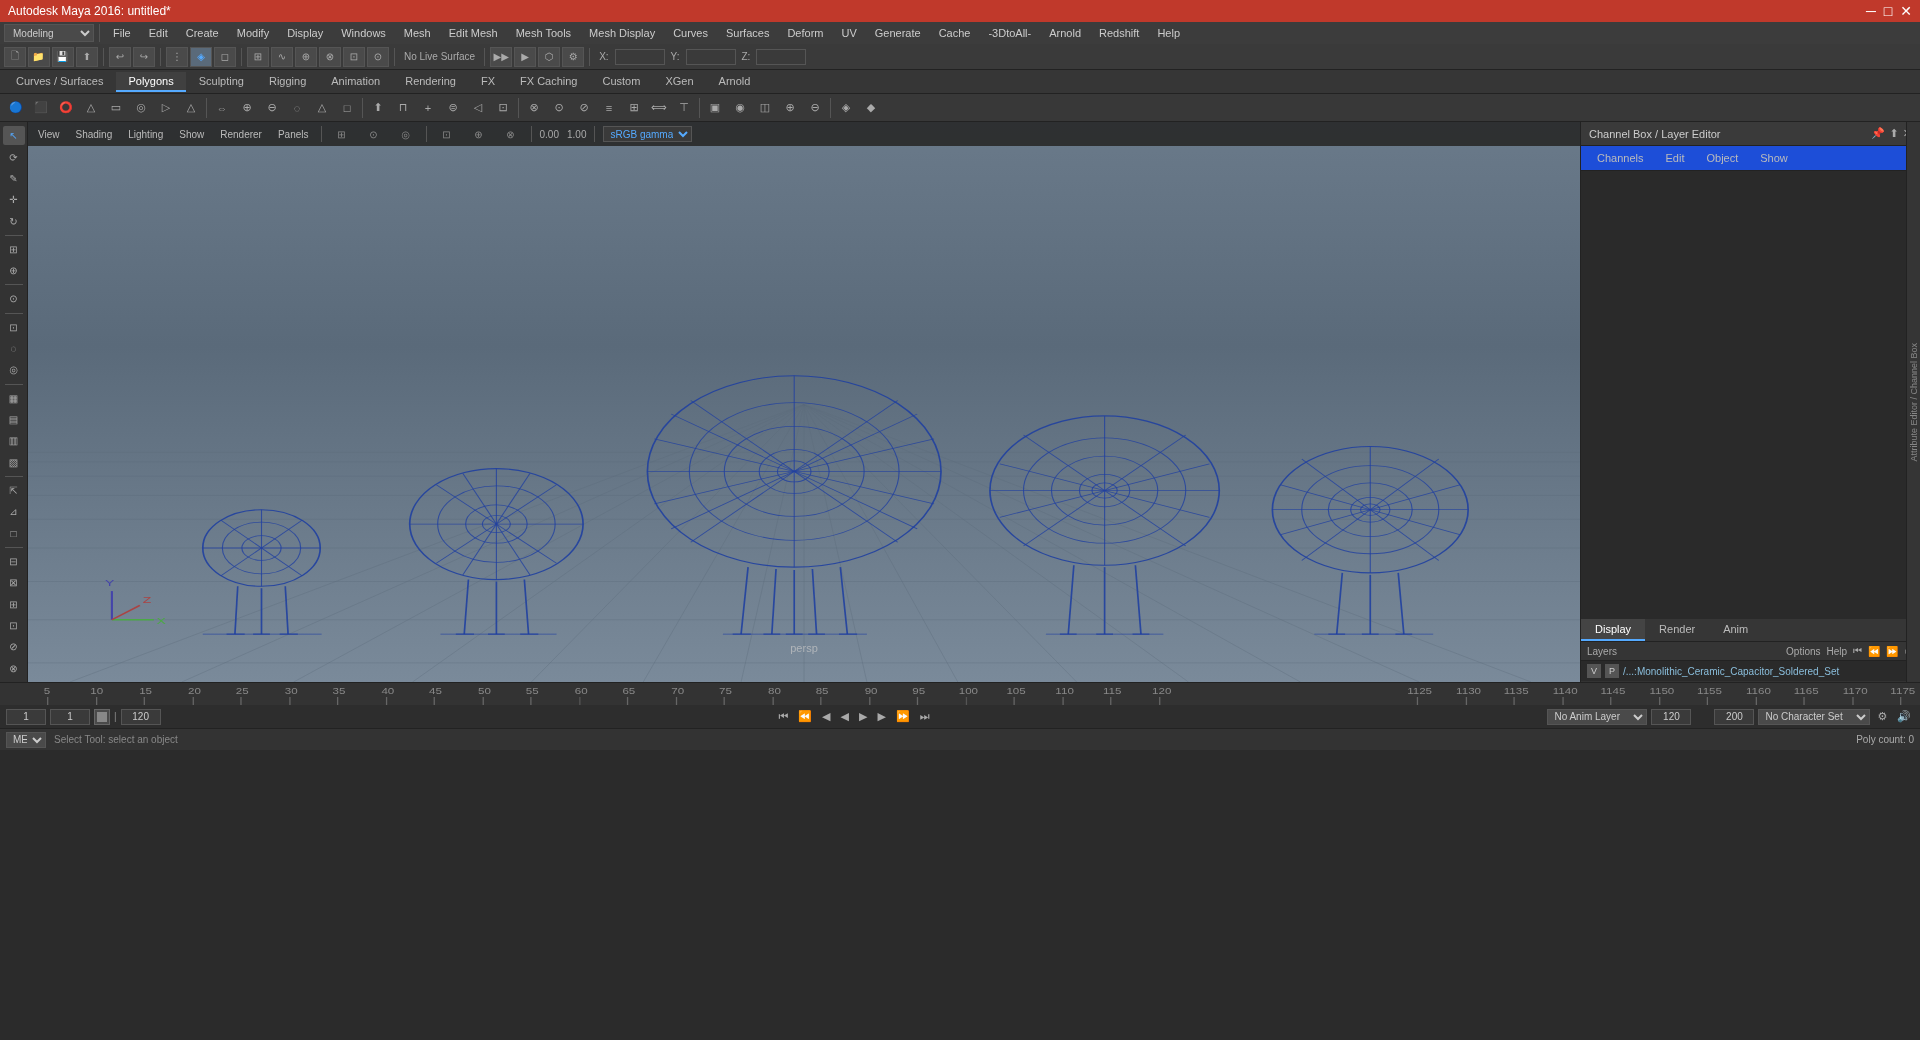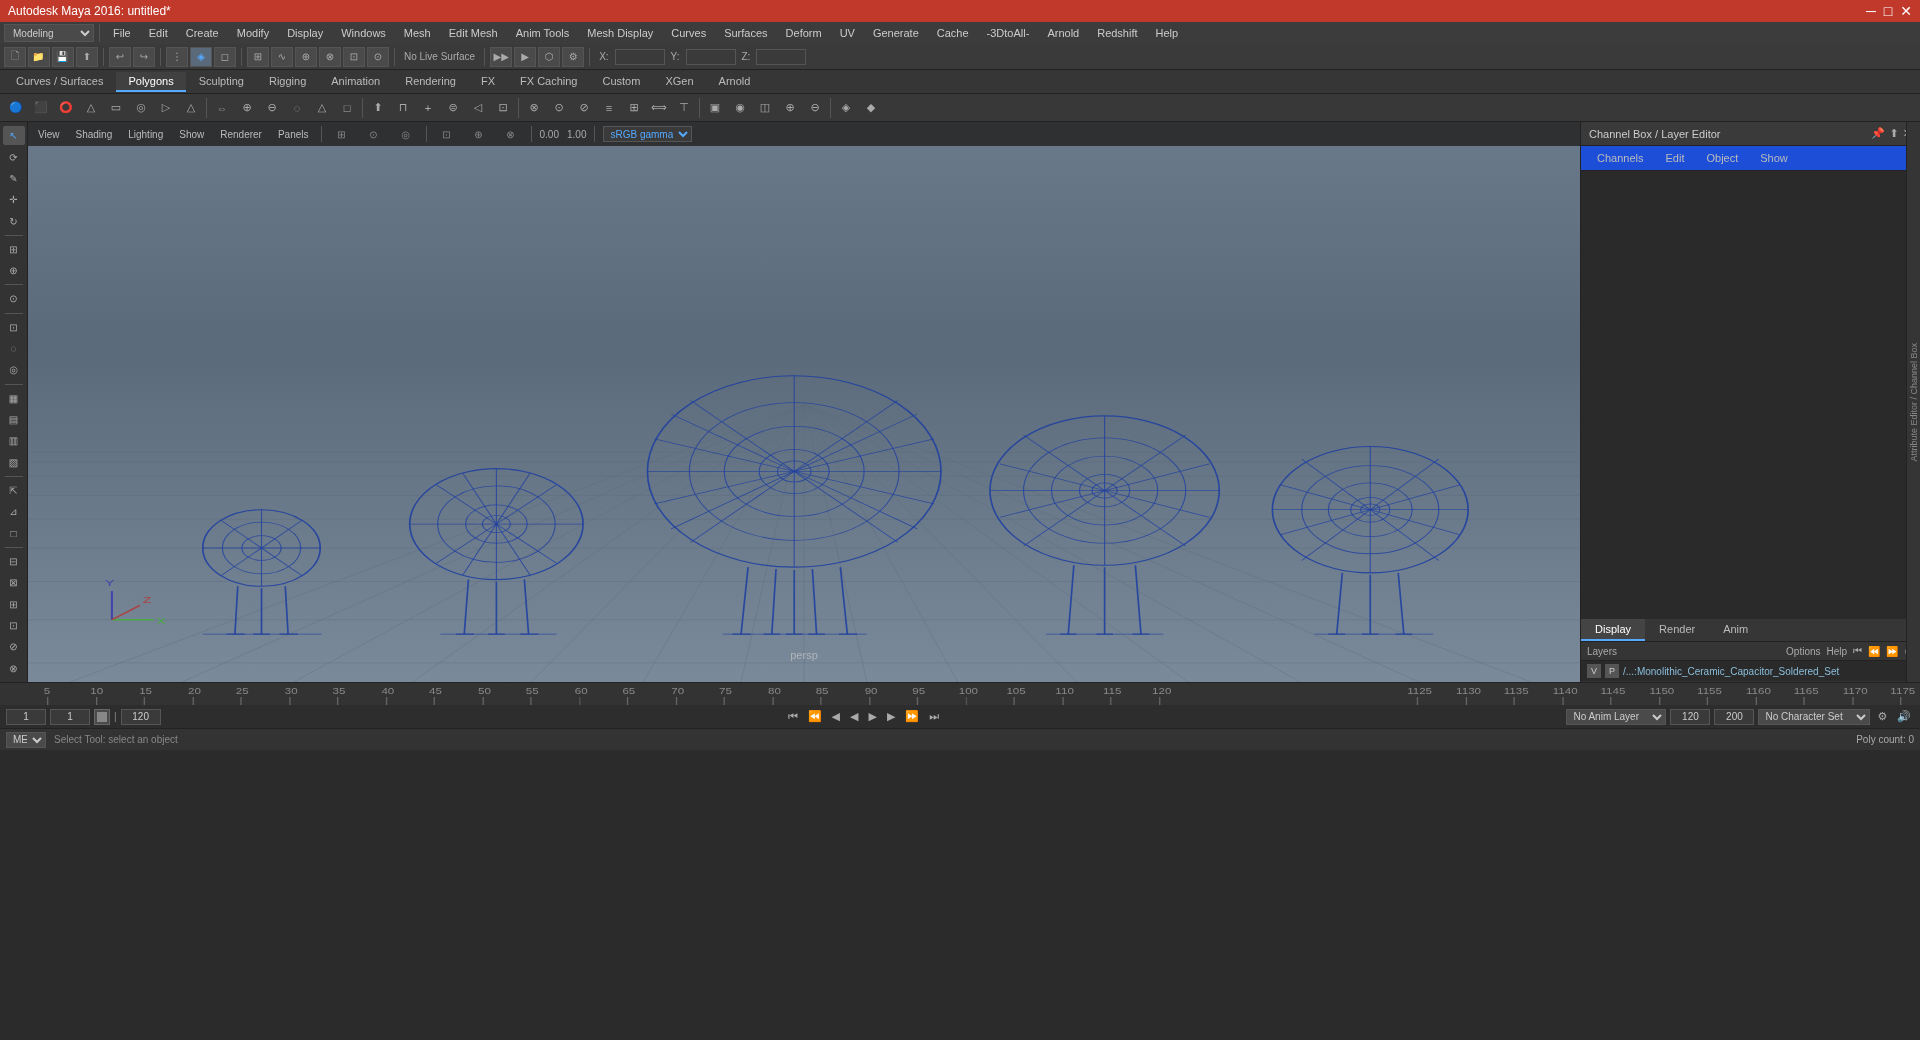--- a/index.html
+++ b/index.html
@@ -141,21 +141,21 @@
 
     
     #grid-svg { position: absolute; top: 0; left: 0; width: 100%; height: 100%; }
 
     
     #capacitors-svg { position: absolute; top: 0; left: 0; width: 100%; height: 100%; }
 
     
     #viewport-label {
       position: absolute;
-      bottom: 21px;
+      bottom: 28px;
       left: 50%;
       transform: translateX(-50%);
       color: rgba(200,200,200,0.7);
       font-size: 11px;
     }
 
     
     #right-panel {
       width: 340px;
       background: #2e2e2e;
@@ -342,21 +342,21 @@
   </select>
   <span class="toolbar-separator"></span>
   <span class="menu-item">File</span>
   <span class="menu-item">Edit</span>
   <span class="menu-item">Create</span>
   <span class="menu-item">Modify</span>
   <span class="menu-item">Display</span>
   <span class="menu-item">Windows</span>
   <span class="menu-item">Mesh</span>
   <span class="menu-item">Edit Mesh</span>
-  <span class="menu-item">Anim Tools</span>
+  <span class="menu-item">Mesh Tools</span>
   <span class="menu-item">Mesh Display</span>
   <span class="menu-item">Curves</span>
   <span class="menu-item">Surfaces</span>
   <span class="menu-item">Deform</span>
   <span class="menu-item">UV</span>
   <span class="menu-item">Generate</span>
   <span class="menu-item">Cache</span>
   <span class="menu-item">-3DtoAll-</span>
   <span class="menu-item">Arnold</span>
   <span class="menu-item">Redshift</span>
@@ -833,21 +833,21 @@
     <span class="tl-btn">◀</span>
     <span class="tl-btn">▶</span>
     <span class="tl-btn">▶</span>
     <span class="tl-btn">⏩</span>
     <span class="tl-btn">⏭</span>
     <span style="flex:1"></span>
     <select class="status-select" style="width:100px">
       <option>No Anim Layer</option>
     </select>
     <input class="tl-input" style="width: 40px;" type="text" value="120">
-    <input class="tl-input" style="width: 40px;" type="text" value="200">
+    <input class="tl-input" style="width: 40px; margin-left: 19px;" type="text" value="200">
     <select class="status-select" style="width:112px">
       <option>No Character Set</option>
     </select>
     <span class="tl-btn">⚙</span>
     <span class="tl-btn">🔊</span>
   </div>
 </div>
 
 <div id="status-bar">
   <select class="status-select" style="width:40px">

